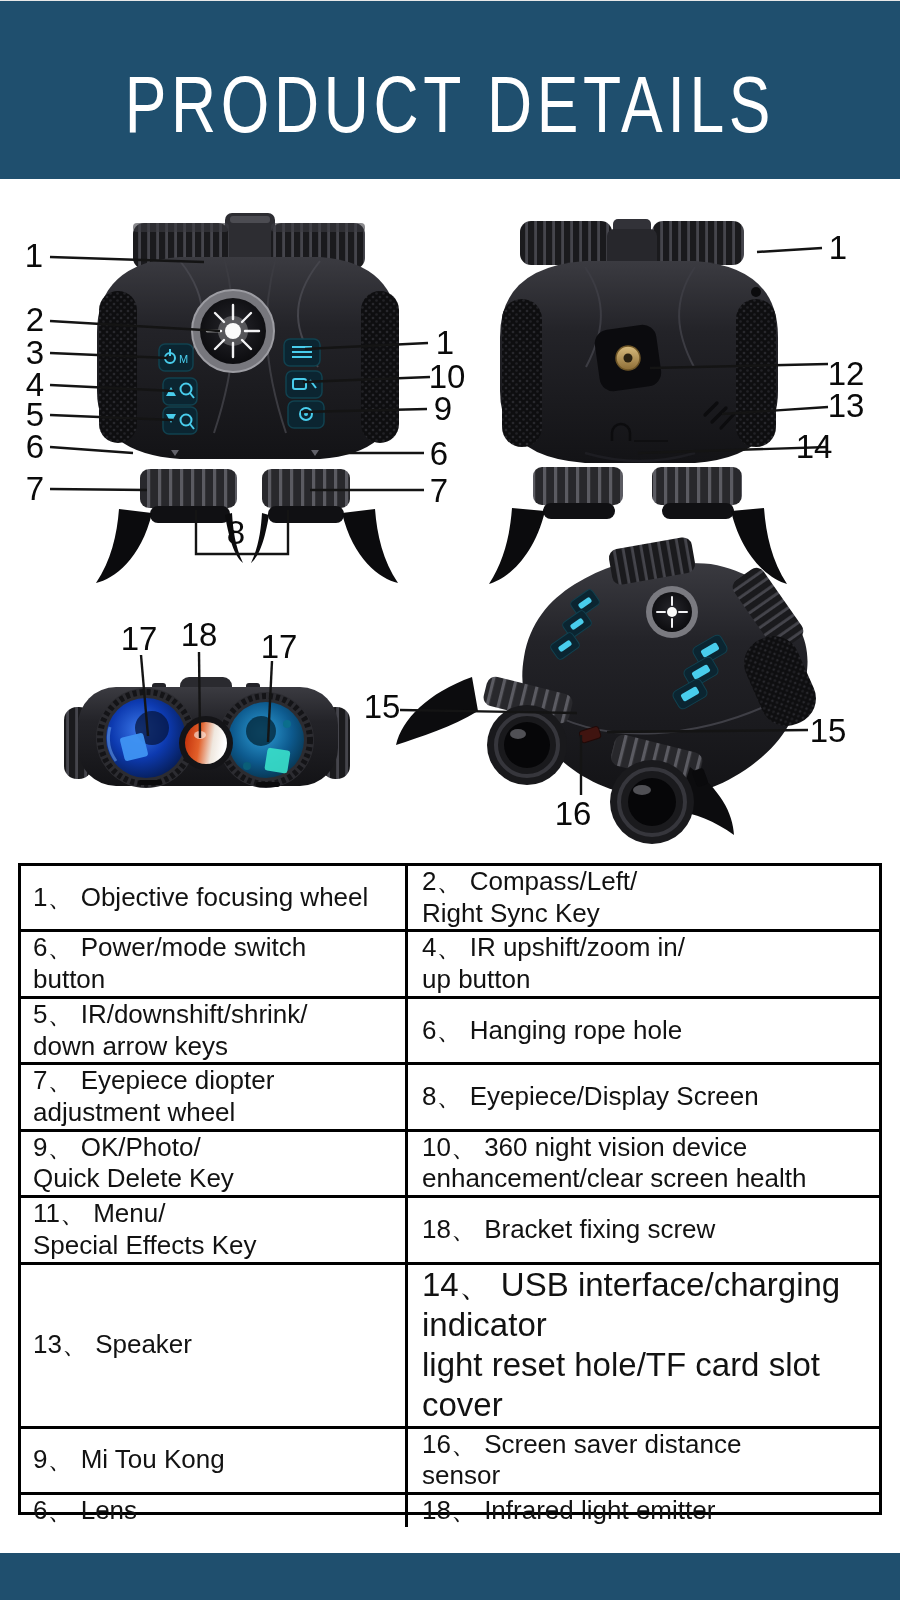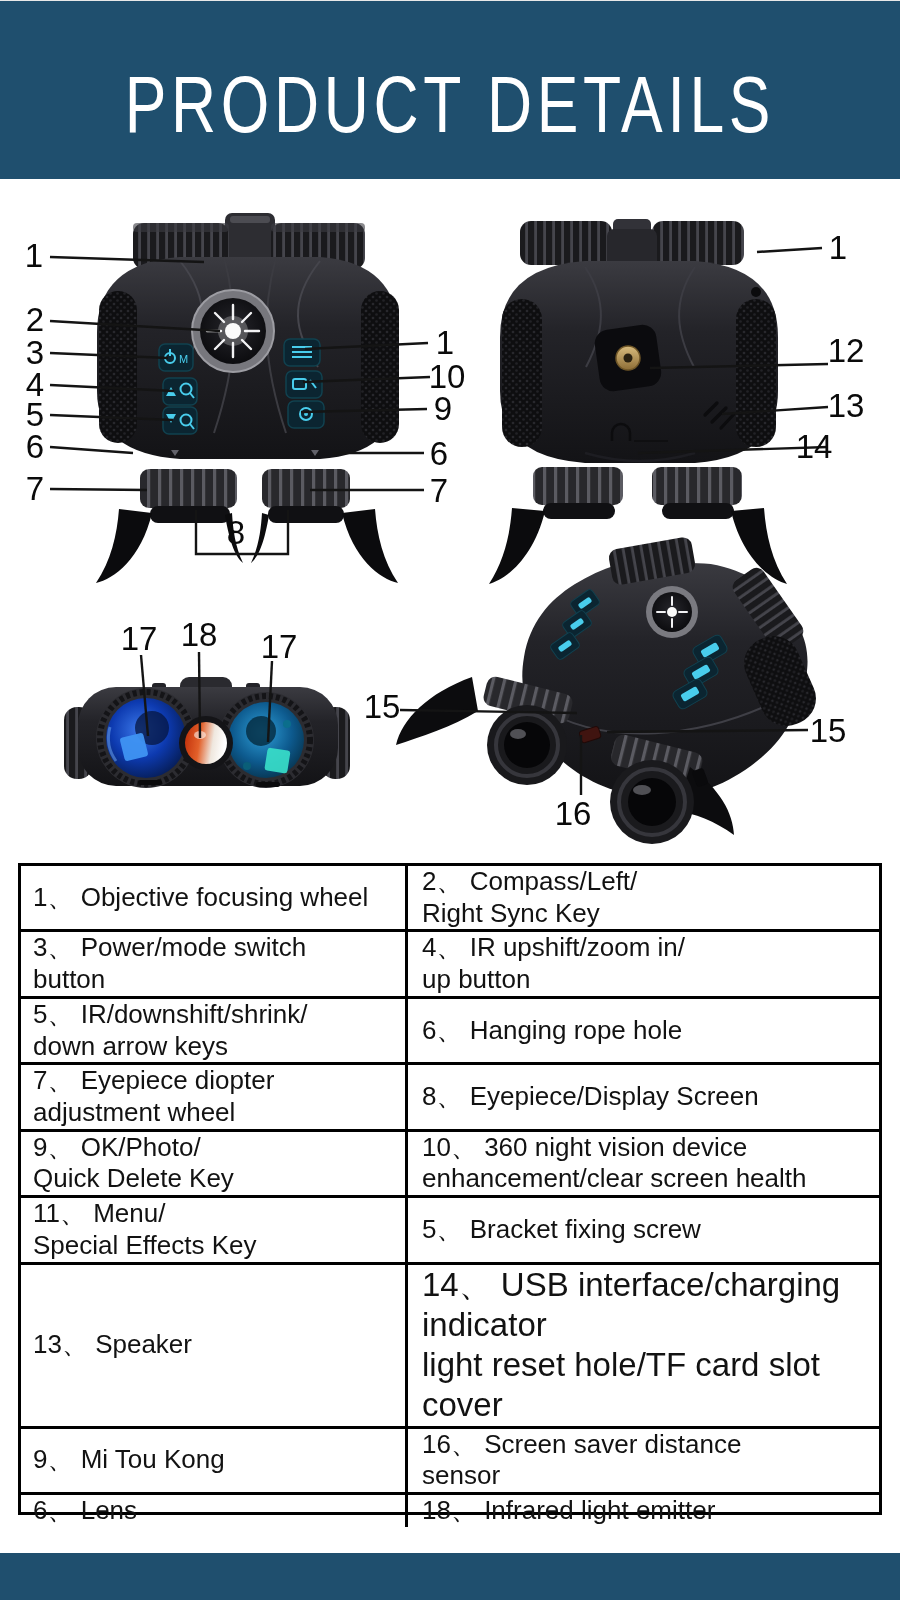--- a/index.html
+++ b/index.html
@@ -340,40 +340,40 @@
   <div class="callout" style="left:35px;top:445px">6</div>
   <div class="callout" style="left:35px;top:487px">7</div>
   <div class="callout" style="left:236px;top:531px">8</div>
   <div class="callout" style="left:443px;top:407px">9</div>
   <div class="callout" style="left:447px;top:375px">10</div>
   <div class="callout" style="left:445px;top:341px">1</div>
   <div class="callout" style="left:439px;top:452px">6</div>
   <div class="callout" style="left:439px;top:489px">7</div>
 
   <div class="callout" style="left:838px;top:246px">1</div>
-  <div class="callout" style="left:846px;top:349px">12</div>
+  <div class="callout" style="left:846px;top:372px">12</div>
   <div class="callout" style="left:846px;top:404px">13</div>
   <div class="callout" style="left:814px;top:445px">14</div>
 
   <div class="callout" style="left:139px;top:637px">17</div>
   <div class="callout" style="left:199px;top:633px">18</div>
   <div class="callout" style="left:279px;top:645px">17</div>
 
   <div class="callout" style="left:382px;top:705px">15</div>
   <div class="callout" style="left:828px;top:729px">15</div>
   <div class="callout" style="left:573px;top:812px">16</div>
 
   <div class="parts-table">
     <div class="trow">
       <div class="cell cL">1、 Objective focusing wheel</div>
       <div class="cell cR">2、 Compass/Left/
 Right Sync Key</div>
     </div>
     <div class="trow">
-      <div class="cell cL">3、 Power/mode switch
+      <div class="cell cL">6、 Power/mode switch
 button</div>
       <div class="cell cR">4、 IR upshift/zoom in/
 up button</div>
     </div>
     <div class="trow">
       <div class="cell cL">5、  IR/downshift/shrink/
 down arrow keys</div>
       <div class="cell cR">6、 Hanging rope hole</div>
     </div>
     <div class="trow">
@@ -383,21 +383,21 @@
     </div>
     <div class="trow">
       <div class="cell cL">9、 OK/Photo/
 Quick Delete Key</div>
       <div class="cell cR">10、 360 night vision device
 enhancement/clear screen health</div>
     </div>
     <div class="trow">
       <div class="cell cL">11、 Menu/
 Special Effects Key</div>
-      <div class="cell cR">5、 Bracket fixing screw</div>
+      <div class="cell cR">18、 Bracket fixing screw</div>
     </div>
     <div class="trow">
       <div class="cell cL">13、 Speaker</div>
       <div class="cell cR tight">14、 USB interface/charging  indicator
 light reset hole/TF card slot cover</div>
     </div>
     <div class="trow">
       <div class="cell cL">9、 Mi Tou Kong</div>
       <div class="cell cR">16、 Screen saver distance
 sensor</div>

